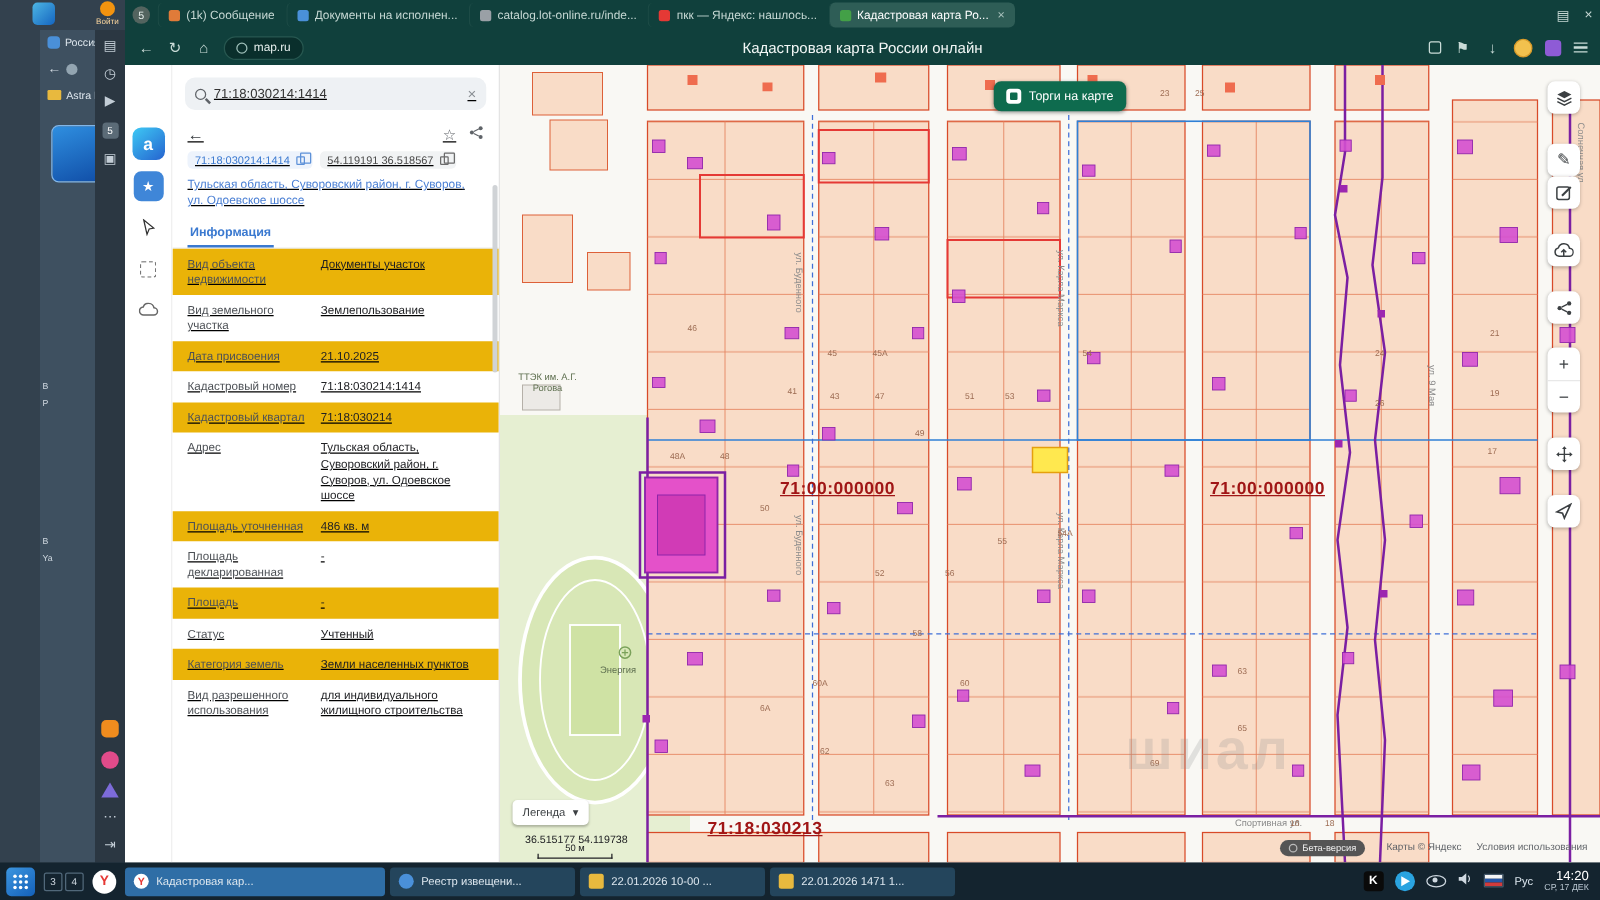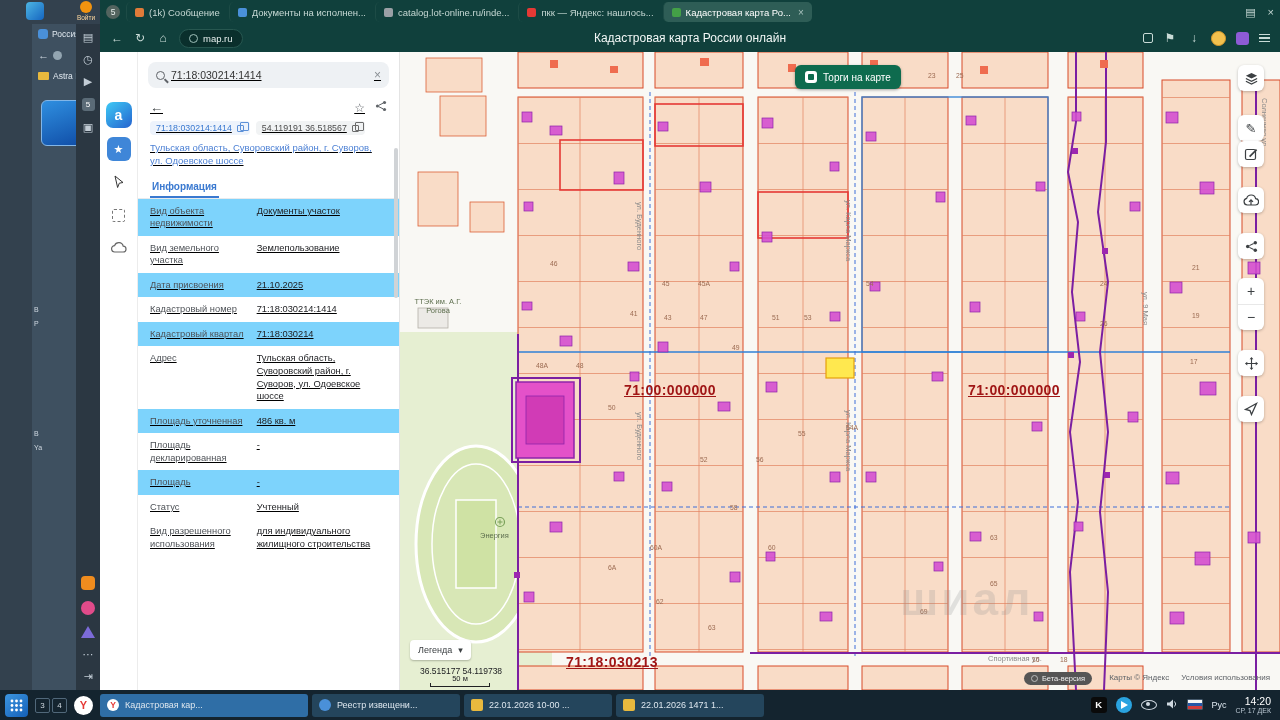--- a/index.html
+++ b/index.html
@@ -72,21 +72,21 @@
 .chips{display:flex;gap:6px;padding:2px 12px 6px;}
 .chip{display:inline-flex;align-items:center;gap:5px;padding:2px 6px;border-radius:4px;font-size:8.8px;white-space:nowrap;}
 .chip.blue{color:#3a79d0;background:#edf3fc;}
 .chip.grey{color:#4a4a4a;background:#f1f3f4;}
 .cpy{width:7px;height:7px;border:1px solid currentColor;border-radius:1px;position:relative;flex:none;opacity:.8;}
 .cpy::before{content:"";position:absolute;left:2px;top:-4px;width:7px;height:7px;border:1px solid currentColor;border-radius:1px;}
 .obj-addr{padding:0 12px 8px;font-size:9.5px;color:#4a7fd4;line-height:1.4;}
 .tabs-row{border-bottom:1px solid #e8eaed;padding:0 12px;}
 .ptab{display:inline-block;padding:5px 2px 4px;font-size:10px;color:#3a79d0;font-weight:bold;border-bottom:2px solid #3a79d0;}
 .info-row{display:flex;padding:6px 12px;font-size:9.3px;line-height:1.35;}
-.info-row.alt{background:#7dd3fc;}
+.info-row.alt{background:#eab308;}
 .info-label{width:45%;color:#4d5156;padding-right:10px;}
 .info-value{flex:1;color:#202124;}
 .pscroll{position:absolute;right:1px;top:96px;width:4px;height:150px;border-radius:2px;background:#d0d3d6;}
 
 
 .map{flex:1;position:relative;overflow:hidden;background:#f7f5f0;}
 .map-svg{position:absolute;left:0;top:0;}
 #map-labels{position:absolute;left:0;top:0;width:880px;height:638px;pointer-events:none;}
 .mlab{position:absolute;white-space:nowrap;}
 .street{font-size:7.5px;color:#8a8a8a;transform-origin:0 0;}
@@ -322,20 +322,24 @@
               <div class="info-label">Площадь декларированная</div>
               <div class="info-value">-</div>
             </div>
             <div class="info-row alt">
               <div class="info-label">Площадь</div>
               <div class="info-value">-</div>
             </div>
             <div class="info-row">
               <div class="info-label">Статус</div>
               <div class="info-value">Учтенный</div>
+            </div>
+            <div class="info-row alt">
+              <div class="info-label">Категория земель</div>
+              <div class="info-value">Земли населенных пунктов</div>
             </div>
             <div class="info-row">
               <div class="info-label">Вид разрешенного использования</div>
               <div class="info-value">для индивидуального жилищного строительства</div>
             </div>
           </div>
         <div class="pscroll"></div>
       </div>
 
       <div class="map">

